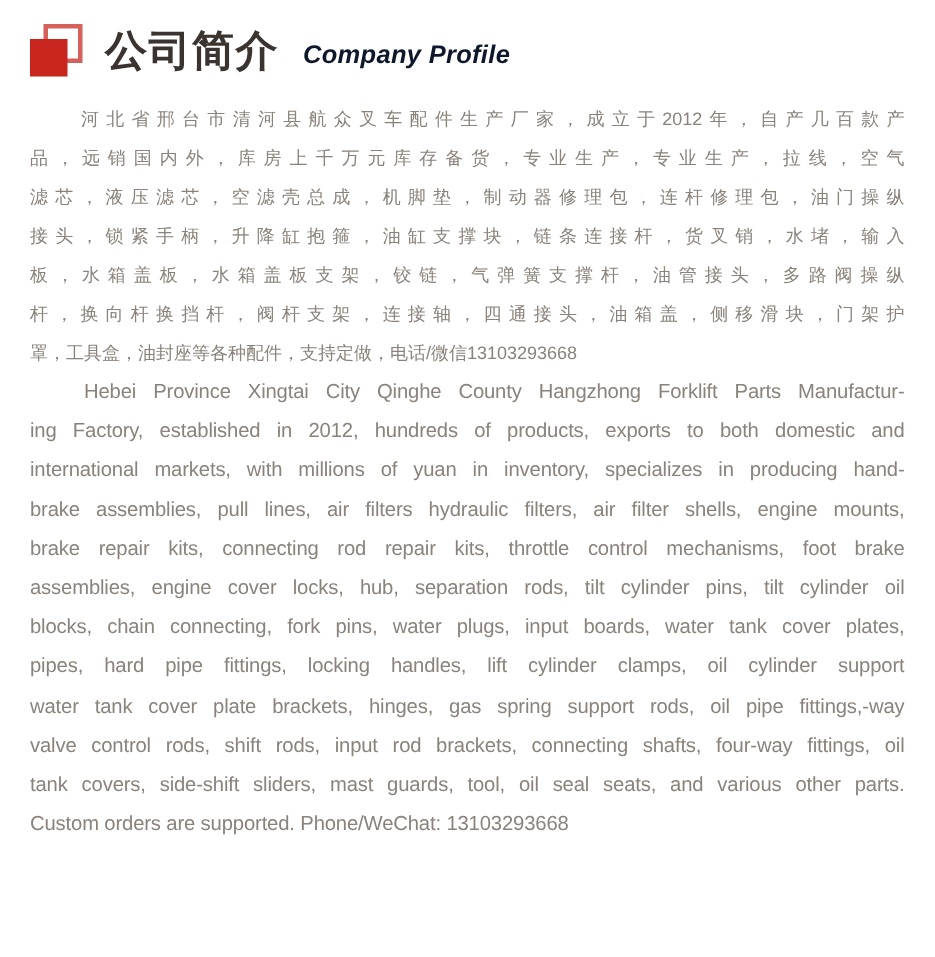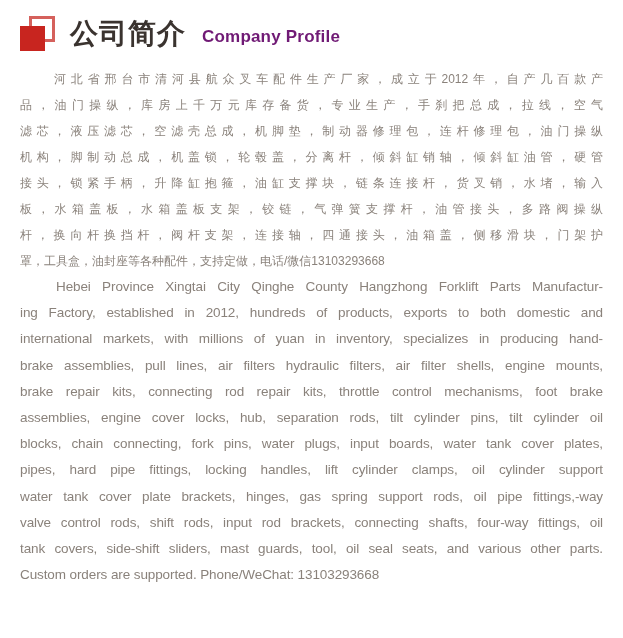--- a/index.html
+++ b/index.html
@@ -55,25 +55,26 @@
     font-size: 28px;
     font-weight: bold;
     color: #3a332f;
     letter-spacing: 1px;
     line-height: 40px;
     white-space: nowrap;
   }
   .title-en {
     font-size: 17px;
     font-weight: bold;
-    color: #701a75;
+    color: #0f172a;
     margin-left: 16px;
     margin-top: 6px;
     letter-spacing: 0.2px;
     white-space: nowrap;
+    font-style: italic;
   }
   
   .para {
     color: #8a827b;
   }
   .para .line {
     text-align: justify;
     text-align-last: justify;
     overflow: hidden;
     white-space: nowrap;
@@ -104,23 +105,22 @@
     <div class="icon-squares">
       <div class="sq-outline"></div>
       <div class="sq-fill"></div>
     </div>
     <div class="title-zh">公司简介</div>
     <div class="title-en">Company Profile</div>
   </div>
 
   <div class="para cn-para">
     <div class="line first-line">河北省邢台市清河县航众叉车配件生产厂家，成立于2012年，自产几百款产</div>
-    <div class="line">品，油门操纵，库房上千万元库存备货，专业生产，手刹把总成，拉线，空气</div>
+    <div class="line">品，远销国内外，库房上千万元库存备货，专业生产，专业生产，拉线，空气</div>
     <div class="line">滤芯，液压滤芯，空滤壳总成，机脚垫，制动器修理包，连杆修理包，油门操纵</div>
-    <div class="line">机构，脚制动总成，机盖锁，轮毂盖，分离杆，倾斜缸销轴，倾斜缸油管，硬管</div>
     <div class="line">接头，锁紧手柄，升降缸抱箍，油缸支撑块，链条连接杆，货叉销，水堵，输入</div>
     <div class="line">板，水箱盖板，水箱盖板支架，铰链，气弹簧支撑杆，油管接头，多路阀操纵</div>
     <div class="line">杆，换向杆换挡杆，阀杆支架，连接轴，四通接头，油箱盖，侧移滑块，门架护</div>
     <div class="line last-line">罩，工具盒，油封座等各种配件，支持定做，电话/微信13103293668</div>
   </div>
 
   <div class="para en-para">
     <div class="line first-line">Hebei Province Xingtai City Qinghe County Hangzhong Forklift Parts Manufactur-</div>
     <div class="line">ing Factory, established in 2012, hundreds of products, exports to both domestic and</div>
     <div class="line">international markets, with millions of yuan in inventory, specializes in producing hand-</div>

